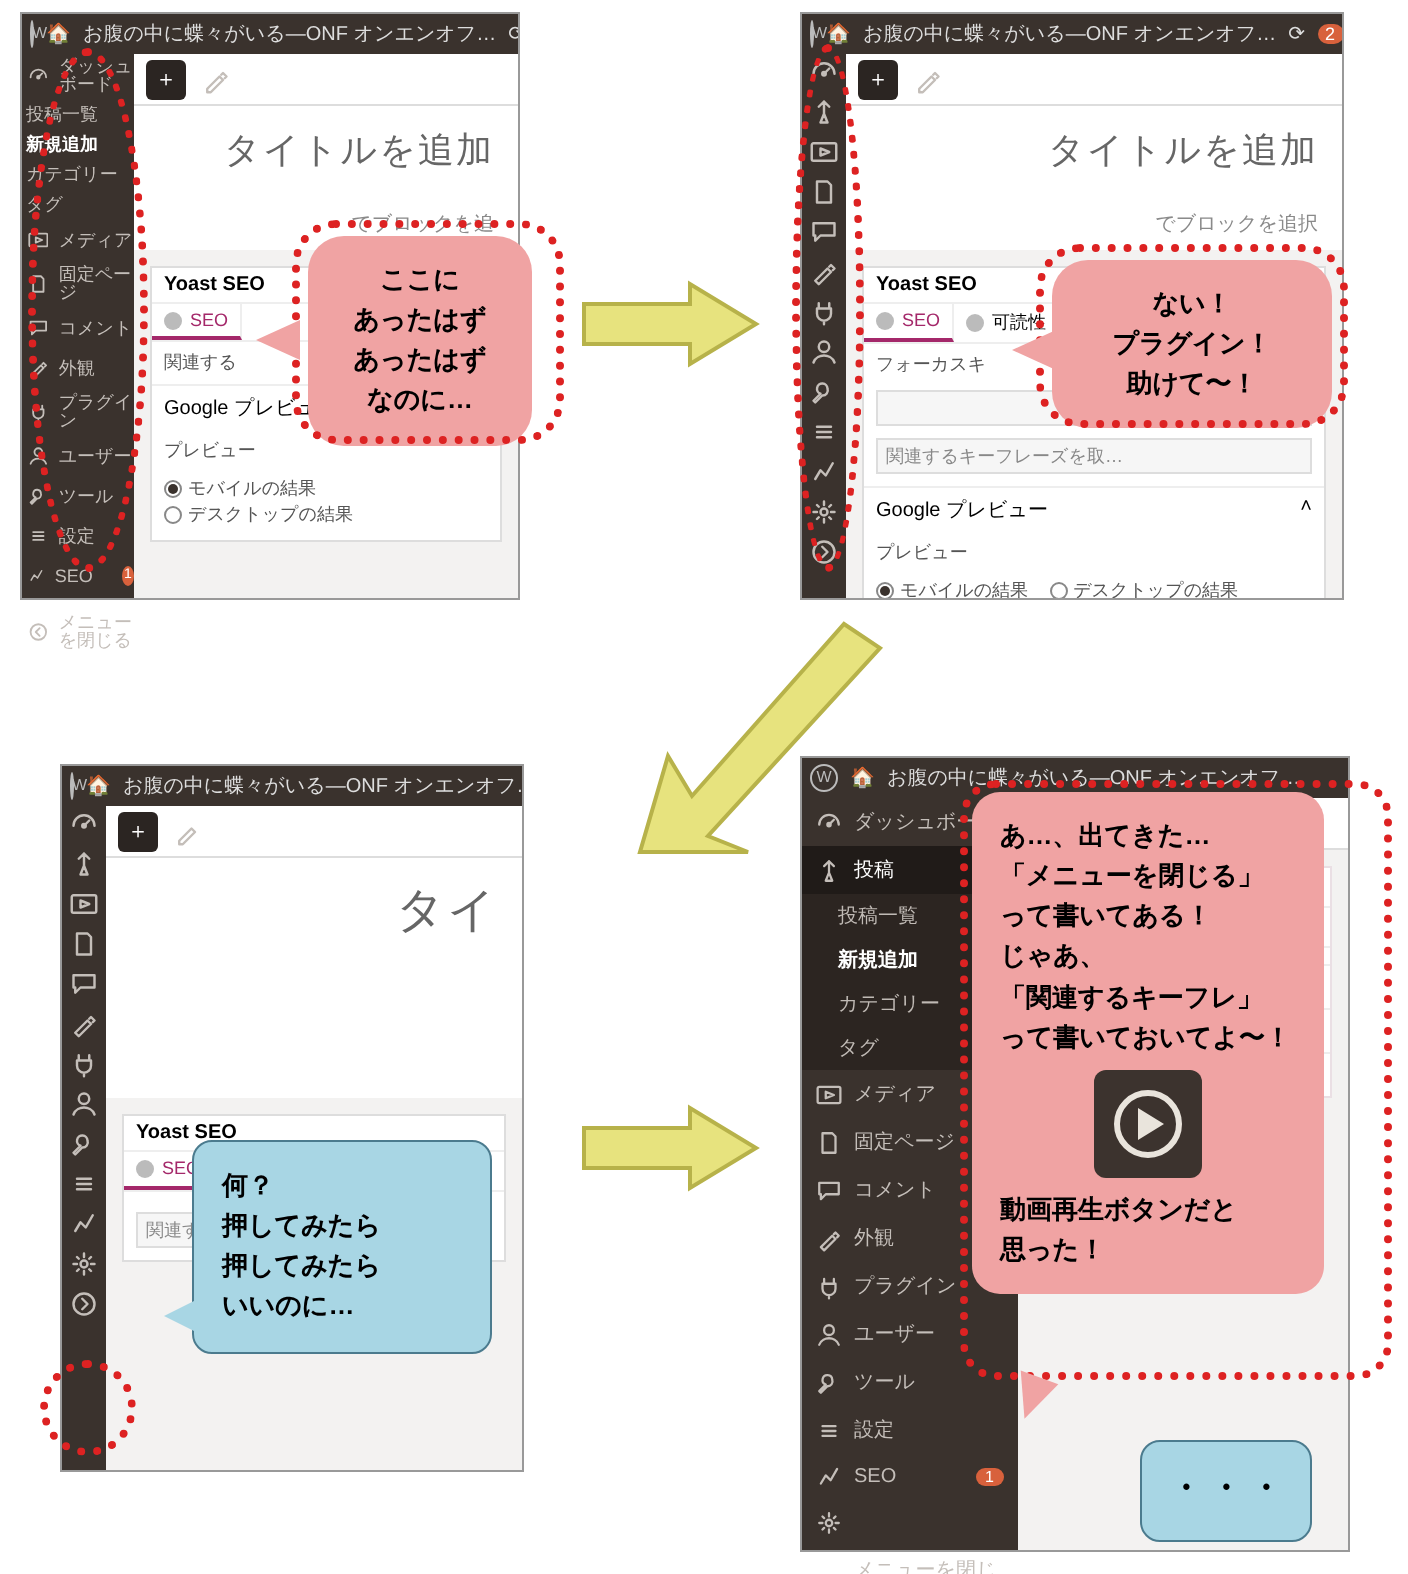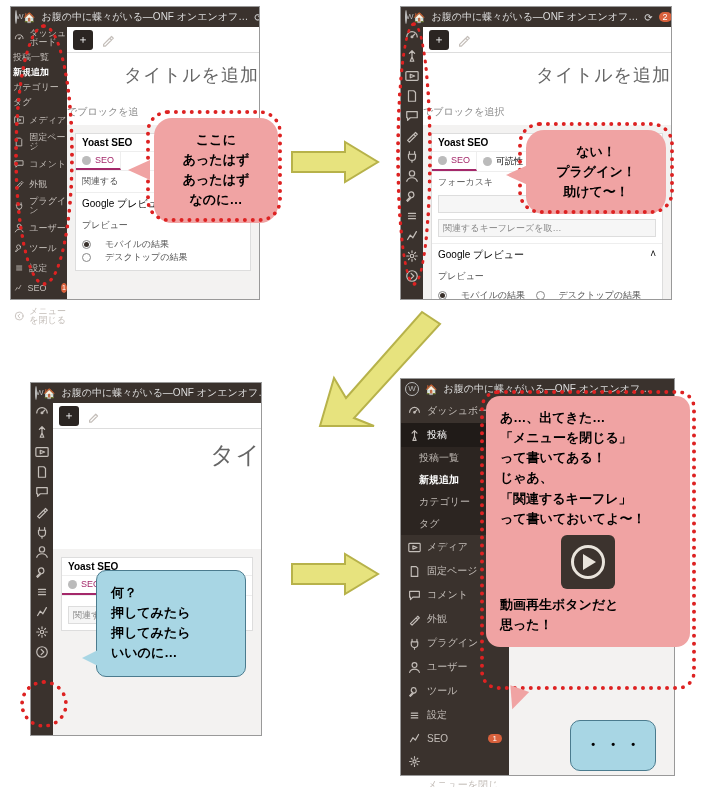--- a/index.html
+++ b/index.html
@@ -54,35 +54,35 @@
   .content {
     position:absolute; top:20px; right:0; bottom:0;
     background:#f3f2f1; overflow:hidden;
   }
   .ed-top {
     height:26px; background:#fff; border-bottom:1px solid #ddd;
     display:flex; align-items:center; gap:8px; padding:0 6px;
   }
   .sq { width:20px; height:20px; background:#2b2522; color:#fff; display:flex; align-items:center; justify-content:center; border-radius:3px;}
   .pen { width:14px; height:14px; }
-  .ed-body { padding:10px 0 6px; background:#fff; height:72px;}
+  .ed-body { padding:10px 12px 6px; background:#fff; height:72px;}
   .ed-title { font-size:18px; color:#666; text-align:right; letter-spacing:1px;}
-  .ed-ph { margin-top:18px; font-size:10px; color:#8a8a8a; text-align:left;}
+  .ed-ph { margin-top:18px; font-size:10px; color:#8a8a8a; text-align:right;}
   .seo-box {
     margin:8px; background:#fff; border:1px solid #ddd;
   }
   .seo-head { padding:3px 6px; font-size:10px; font-weight:bold; display:flex; justify-content:space-between;}
   .seo-tabs { border-top:1px solid #eee; border-bottom:1px solid #eee; display:flex; font-size:9px;}
   .seo-tabs div { padding:3px 6px; border-right:1px solid #eee;}
   .seo-tabs .active { color:#a4286a; border-bottom:2px solid #a4286a;}
   .seo-r { font-size:9px; color:#555; padding:4px 6px;}
   .inputish { background:#f6f6f6; border:1px solid #ddd; height:18px; margin:2px 6px 6px; font-size:9px; color:#888; padding:2px 4px;}
   .gp { border-top:1px solid #eee; padding:4px 6px; font-size:10px; display:flex; justify-content:space-between;}
   .prev-row { padding:2px 6px 6px; font-size:9px; color:#555;}
-  .radio { display:inline-flex; align-items:center; gap:14px; margin-right:8px;}
+  .radio { display:inline-flex; align-items:center; gap:3px; margin-right:8px;}
   .radio .r { width:9px; height:9px; border:1px solid #888; border-radius:50%;}
   .radio.sel .r:after{content:"";display:block;width:5px;height:5px;background:#3a322d;border-radius:50%;margin:1px auto 0;}
 
   
   .side-exp {
     position:absolute; left:0; top:20px; bottom:0; width:108px;
     background:#3a322d; color:#c4beb9; font-size:10px;
     display:flex; flex-direction:column;
   }
   .side-exp .row { display:flex; align-items:center; gap:6px; padding:5px 7px; }
@@ -583,21 +583,21 @@
       <div class="lite-r">Google プレビュー</div>
       <div class="lite-r">プレビュー</div>
     </div>
   </div>
 </div>
 
 <div class="dotted-ring" style="left:14px; top:24px; width:60px; height:262px;"></div>
 <div class="dotted-ring" style="left:396px; top:22px; width:36px; height:264px;"></div>
 <div class="dotted-ring" style="left:20px; top:680px; width:48px; height:48px;"></div>
 
-<div class="balloon" style="left:154px; top:118px; width:124px; background:#f0a3a3; border:none;">
+<div class="balloon" style="left:154px; top:118px; width:112px; background:#f0a3a3; border:none;">
   <div>ここに</div>
   <div>あったはず</div>
   <div>あったはず</div>
   <div>なのに…</div>
 </div>
 <div class="dotted-ring" style="left:146px; top:110px; width:136px; height:112px; border-radius:22px;"></div>
 <div class="tail pink-left" style="left:128px; top:160px;"></div>
 
 <div class="balloon" style="left:526px; top:130px; width:140px; background:#f0a3a3; border:none;">
   <div>ない！</div>
@@ -608,21 +608,21 @@
 <div class="tail pink-left" style="left:506px; top:165px;"></div>
 
 <div class="balloon blue" style="left:96px; top:570px; width:150px; text-align:left;">
   <div>何？</div>
   <div>押してみたら</div>
   <div>押してみたら</div>
   <div>いいのに…</div>
 </div>
 <div class="tail blue-left" style="left:82px; top:650px;"></div>
 
-<div class="balloon" style="left:486px; top:396px; width:204px; background:#f0a3a3; border:none; text-align:left; font-size:13px; border-radius:14px;">
+<div class="balloon" style="left:486px; top:396px; width:176px; background:#f0a3a3; border:none; text-align:left; font-size:13px; border-radius:14px;">
   <div>あ…、出てきた…</div>
   <div>「メニューを閉じる」</div>
   <div>って書いてある！</div>
   <div>じゃあ、</div>
   <div>「関連するキーフレ」</div>
   <div>って書いておいてよ〜！</div>
   <div class="play">
     <div class="cir">
         <div class="tri"></div>
       </div>

